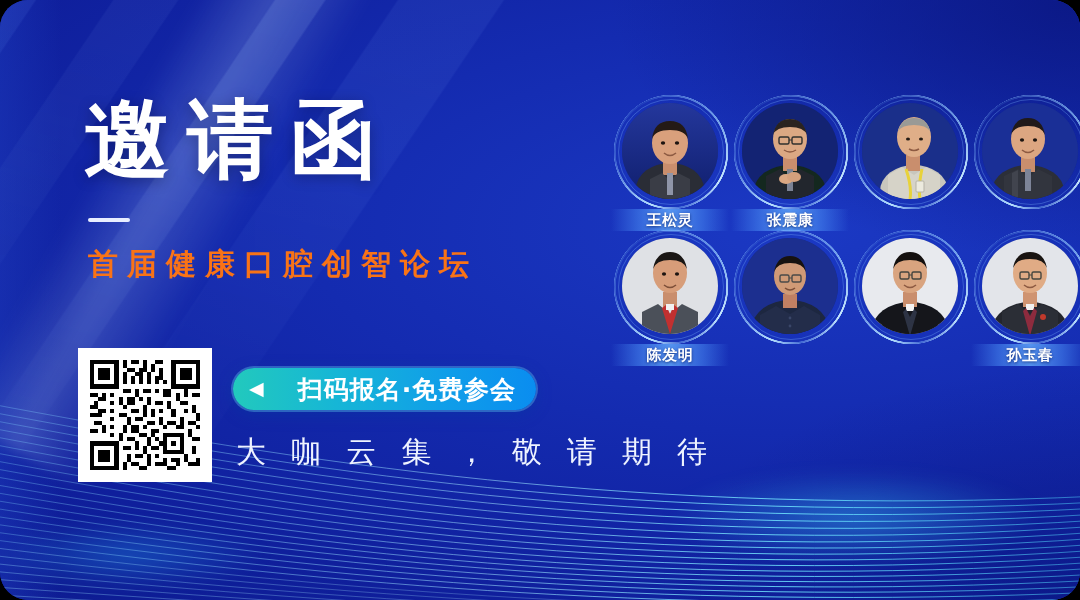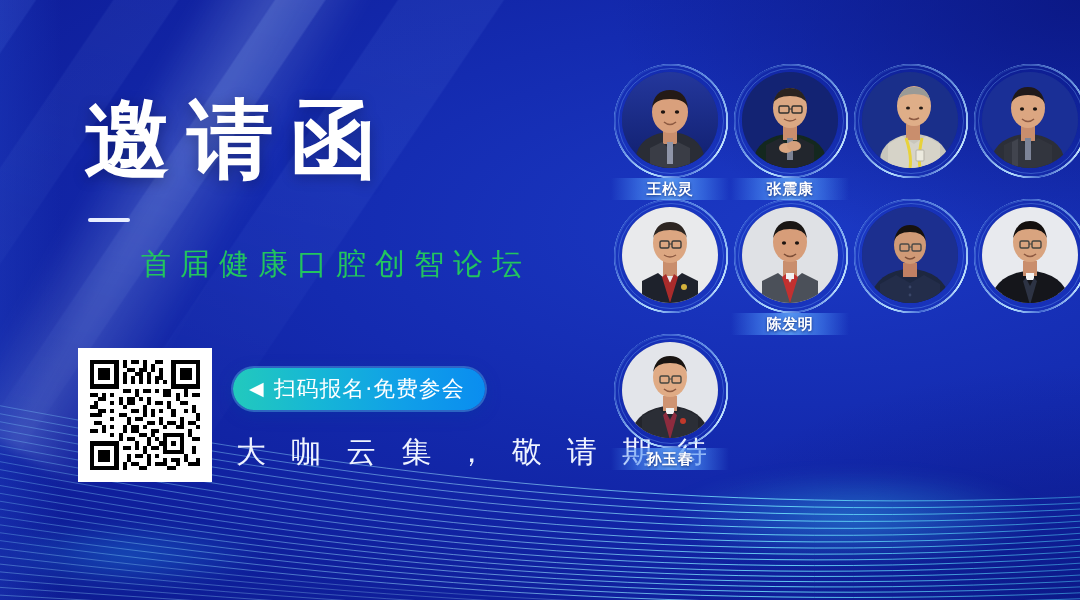--- a/index.html
+++ b/index.html
@@ -10,20 +10,21 @@
   }
   body {
     font-family: "DejaVu Sans", "Liberation Sans", sans-serif;
   }
   .poster {
     position: relative;
     width: 1080px;
     height: 600px;
     overflow: hidden;
     background: #1022a8;
+    border-radius: 28px;
   }
 
   
   .bg-base {
     position: absolute;
     inset: 0;
     background:
       radial-gradient(120% 90% at 74% 38%, #1b39c4 0%, #142bb0 38%, #0f1f9c 72%, #0d1b8e 100%);
   }
   .bg-deep-right {
@@ -122,25 +123,24 @@
     width: 42px;
     height: 4px;
     background: #e8eeff;
     margin: 34px 0 0 4px;
     border-radius: 2px;
   }
   .subtitle {
     margin-top: 22px;
     margin-left: 4px;
     font-size: 30px;
-    font-weight: 400;
-    color: #22c55e;
+    font-weight: 700;
+    color: #f97316;
     letter-spacing: .30em;
     white-space: nowrap;
-    text-align: center;
   }
 
   .qr-box {
     position: absolute;
     left: 78px;
     top: 348px;
     width: 134px;
     height: 134px;
     background: #fff;
     padding: 0;
@@ -166,44 +166,45 @@
     box-sizing: border-box;
   }
   .cta-arrow {
     color: #ffffff;
     font-size: 19px;
     line-height: 1;
     transform: translateY(-1px);
   }
   .cta-label {
     color: #ffffff;
-    font-size: 22px;
-    font-weight: 400;
+    font-size: 25px;
+    font-weight: 700;
     letter-spacing: .04em;
     white-space: nowrap;
+    margin-left: 24px;
   }
   .tagline {
     position: absolute;
     left: 236px;
     top: 432px;
     font-size: 30px;
     font-weight: 500;
     color: #eef3ff;
     letter-spacing: .26em;
     white-space: nowrap;
   }
 
   
   .speakers {
     position: absolute;
     left: 610px;
-    top: 72px;
+    top: 103px;
     width: 408px;
     display: grid;
-    grid-template-columns: repeat(4, 1fr);
+    grid-template-columns: repeat(5, 1fr);
     grid-template-rows: repeat(3, 135px);
     justify-items: center;
   }
   .speaker {
     position: relative;
     width: 120px;
     height: 128px;
   }
   .avatar {
     position: relative;

